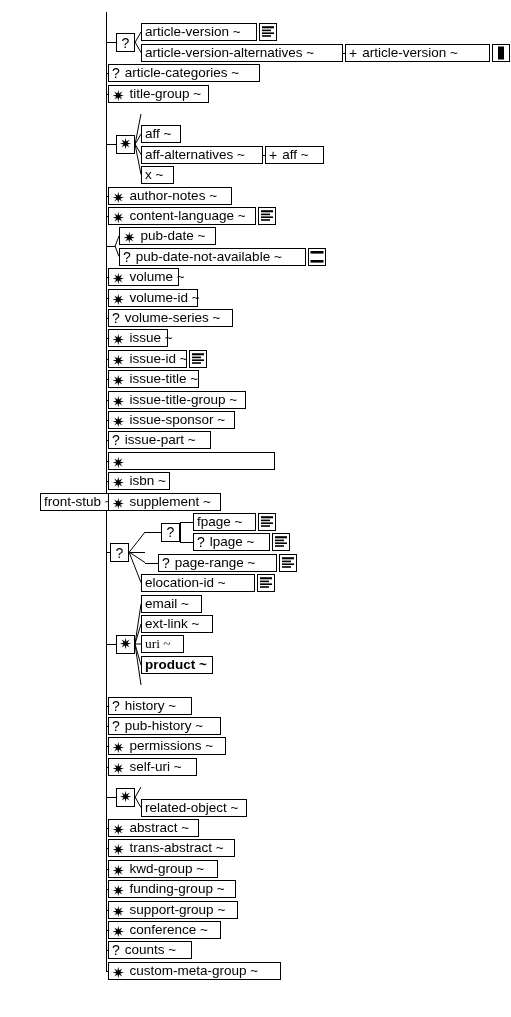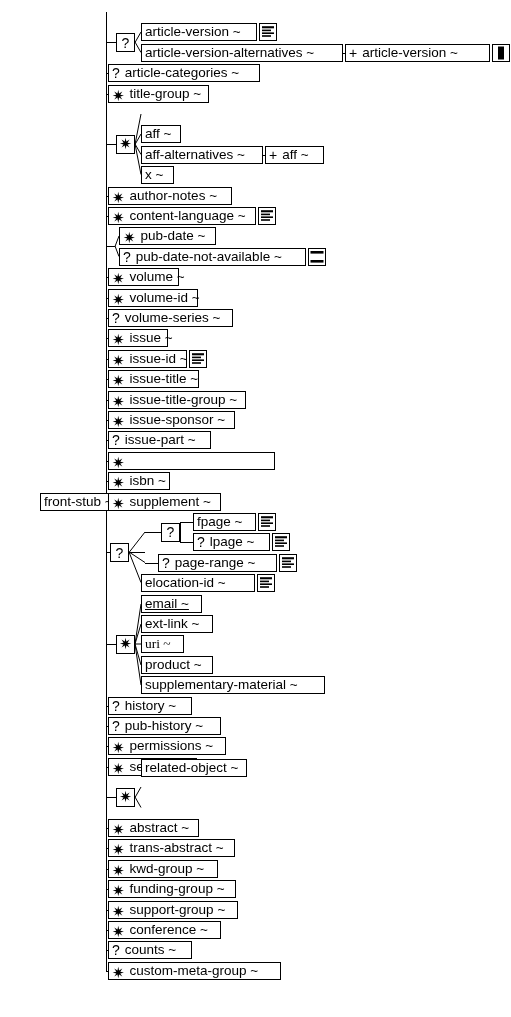--- a/index.html
+++ b/index.html
@@ -327,34 +327,31 @@
     <svg class="diag" width="12" height="30.5" viewBox="0 0 12 30.5" style="left: 129px; top: 552px;">
       <line x1="0" y1="0" x2="12" y2="30.5" stroke="#000" stroke-width="1"></line>
     </svg>
     <div class="ln h" style="left: 145px; top: 532px; width: 16px;"></div>
     <div class="ln h" style="left: 145px; top: 563px; width: 13px;"></div>
     <div class="ln v" style="left: 180px; top: 521.5px; height: 20px;"></div>
     <div class="ln h" style="left: 180px; top: 522px; width: 13px;"></div>
     <div class="ln h" style="left: 180px; top: 542px; width: 13px;"></div>
     <div class="conn star" style="left: 116px; top: 634.5px;">✷</div>
     <div class="ln h" style="left: 106px; top: 644px; width: 10px;"></div>
-    <div class="node" style="left: 141px; top: 595px; width: 61px; text-decoration: underline;">
+    <div class="node" style="left: 141px; top: 595px; width: 61px;">
       <span class="lbl">email ~</span>
     </div>
     <div class="node" style="left: 141px; top: 615px; width: 72px;">
       <span class="lbl">ext-link ~</span>
     </div>
     <div class="node" style="left: 141px; top: 635px; width: 43px; font-family: Liberation Serif, serif;">
       <span class="lbl">uri ~</span>
     </div>
-    <div class="node" style="left: 141px; top: 656px; width: 72px;">
+    <div class="node" style="left: 141px; top: 656px; width: 72px; font-weight: bold;">
       <span class="lbl">product ~</span>
-    </div>
-    <div class="node" style="left: 141px; top: 676px; width: 184px;">
-      <span class="lbl">supplementary-material ~</span>
     </div>
     <svg class="diag" width="6" height="40" viewBox="0 0 6 40" style="left: 135px; top: 603.5px;">
       <line x1="0" y1="40" x2="6" y2="0" stroke="#000" stroke-width="1"></line>
     </svg>
     <svg class="diag" width="6" height="20" viewBox="0 0 6 20" style="left: 135px; top: 623.5px;">
       <line x1="0" y1="20" x2="6" y2="0" stroke="#000" stroke-width="1"></line>
     </svg>
     <svg class="diag" width="6" height="1" viewBox="0 0 6 1" style="left: 135px; top: 643.5px;">
       <line x1="0" y1="0" x2="6" y2="0" stroke="#000" stroke-width="1"></line>
     </svg>
@@ -379,21 +376,21 @@
       <span class="lbl">permissions ~</span>
     </div>
     <div class="ln h" style="left: 106px; top: 746px; width: 2px;"></div>
     <div class="node" style="left: 108px; top: 758px; width: 89px;">
       <span class="occ star">✷</span>
       <span class="lbl">self-uri ~</span>
     </div>
     <div class="ln h" style="left: 106px; top: 767px; width: 2px;"></div>
     <div class="conn star" style="left: 116px; top: 788px;">✷</div>
     <div class="ln h" style="left: 106px; top: 797px; width: 10px;"></div>
-    <div class="node" style="left: 141px; top: 759px; width: 106px;">
+    <div class="node" style="left: 141px; top: 799px; width: 106px;">
       <span class="lbl">related-object ~</span>
     </div>
     <svg class="diag" width="6" height="10.5" viewBox="0 0 6 10.5" style="left: 135px; top: 786.5px;">
       <line x1="0" y1="10.5" x2="6" y2="0" stroke="#000" stroke-width="1"></line>
     </svg>
     <svg class="diag" width="6" height="10.5" viewBox="0 0 6 10.5" style="left: 135px; top: 797px;">
       <line x1="0" y1="0" x2="6" y2="10.5" stroke="#000" stroke-width="1"></line>
     </svg>
     <div class="node" style="left: 108px; top: 819px; width: 91px;">
       <span class="occ star">✷</span>

